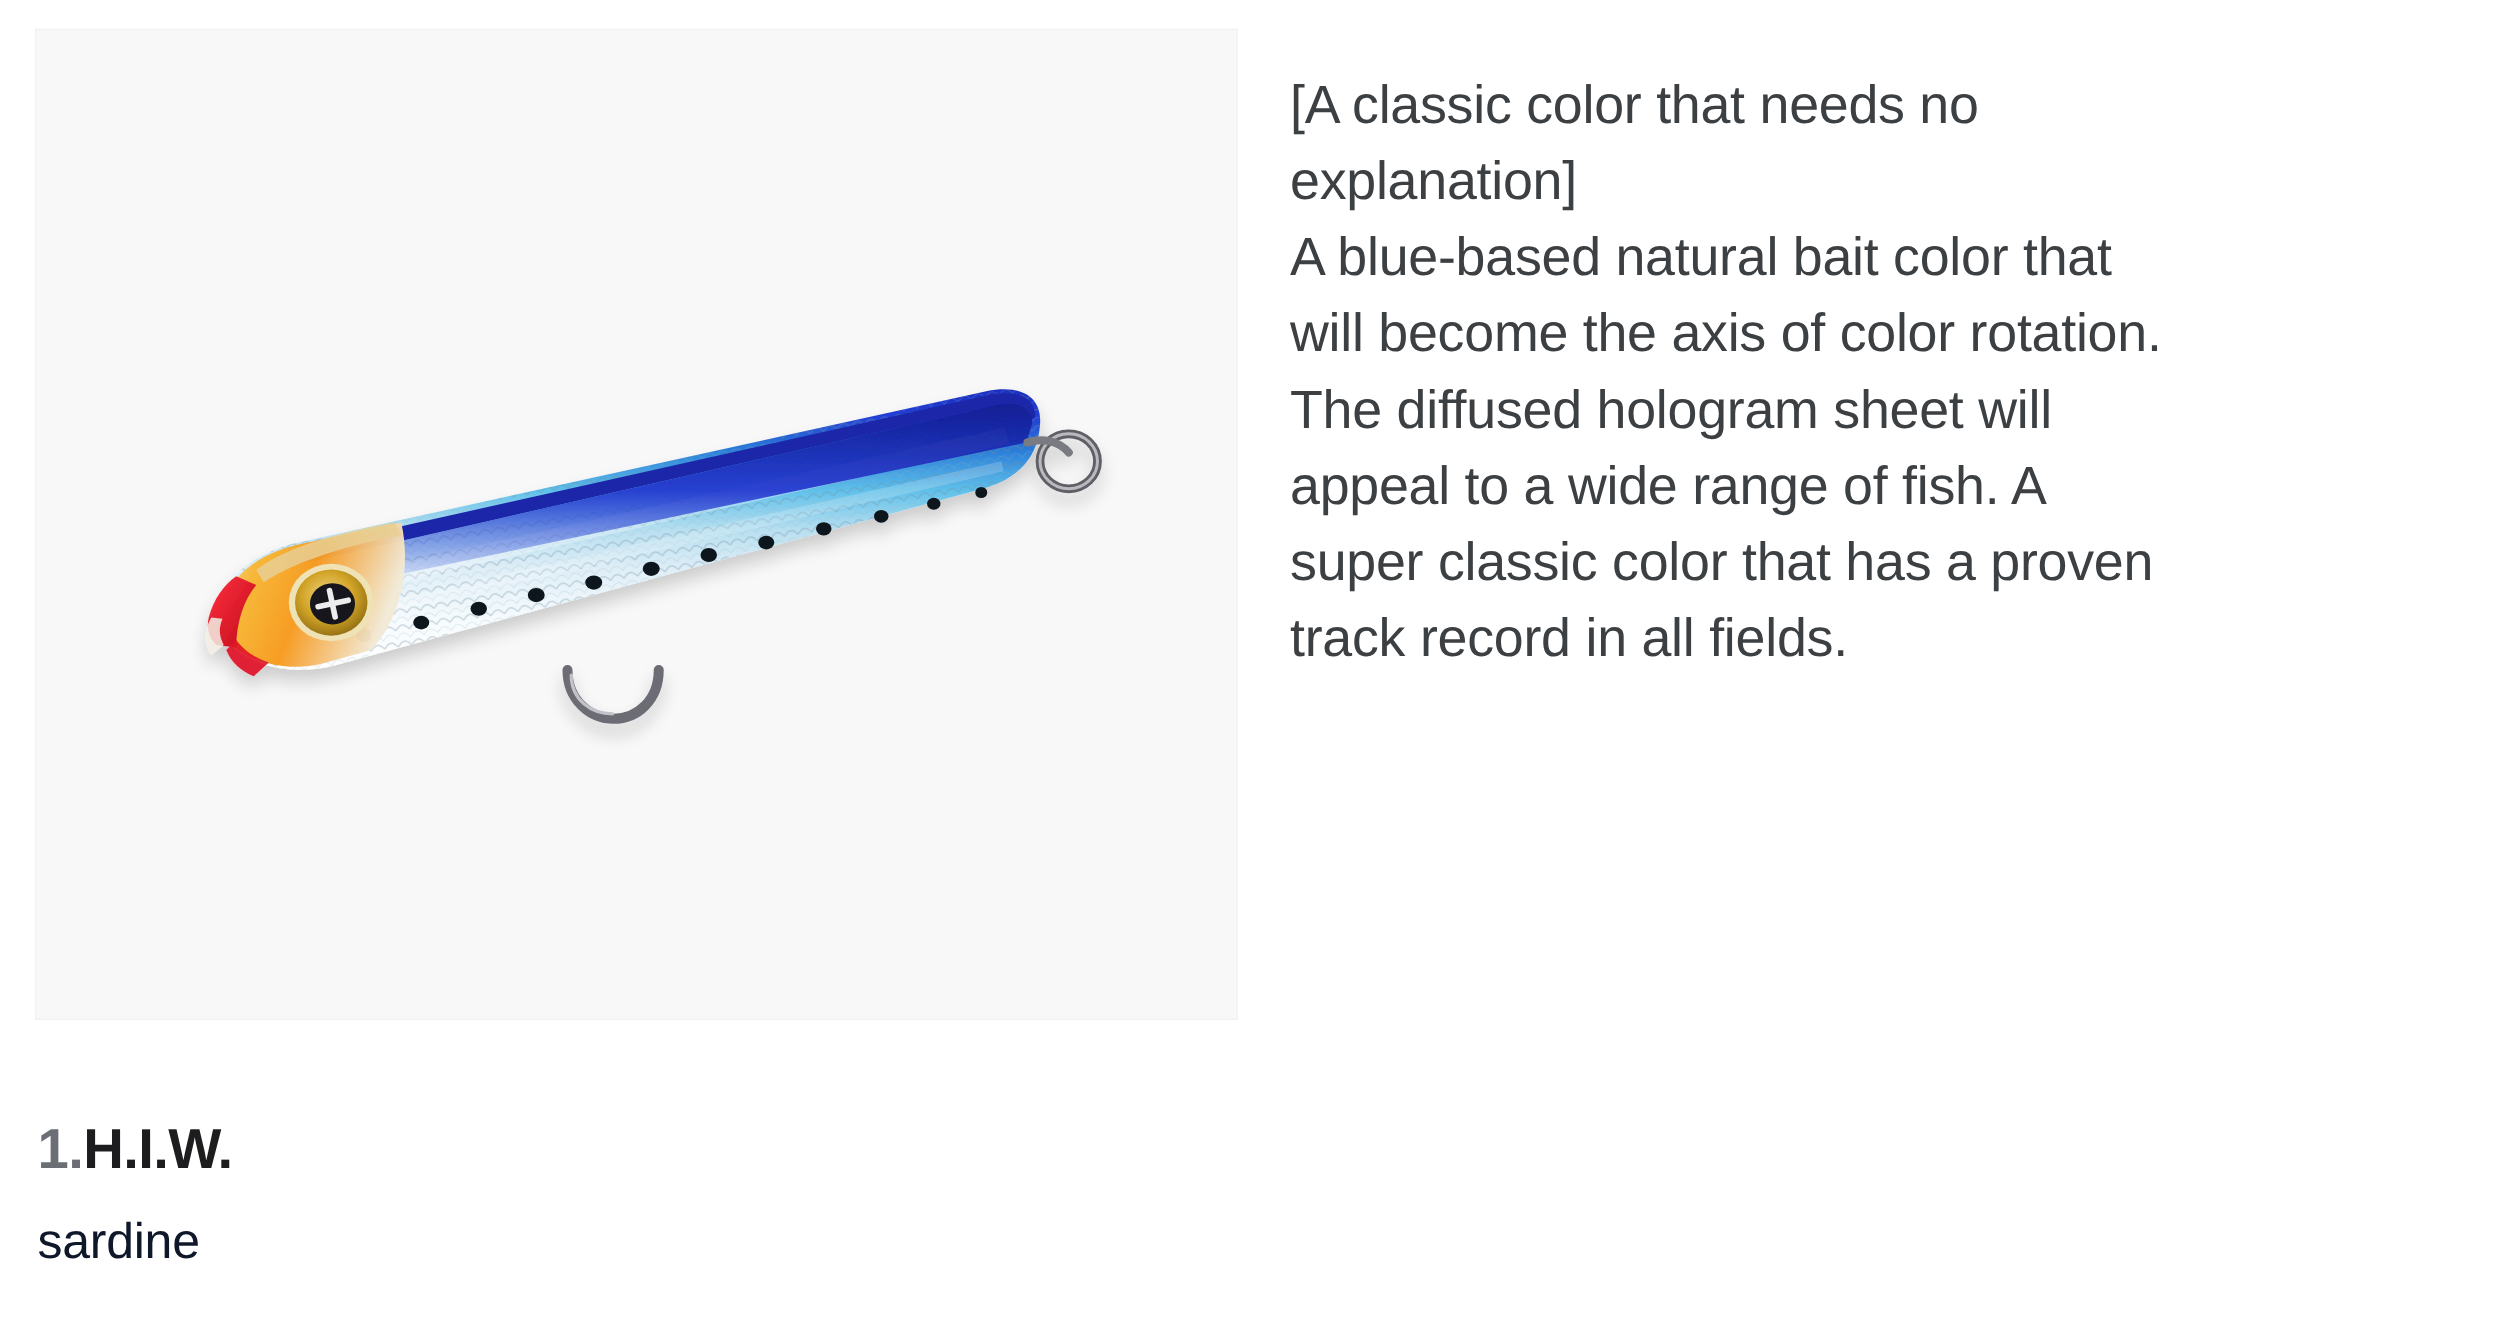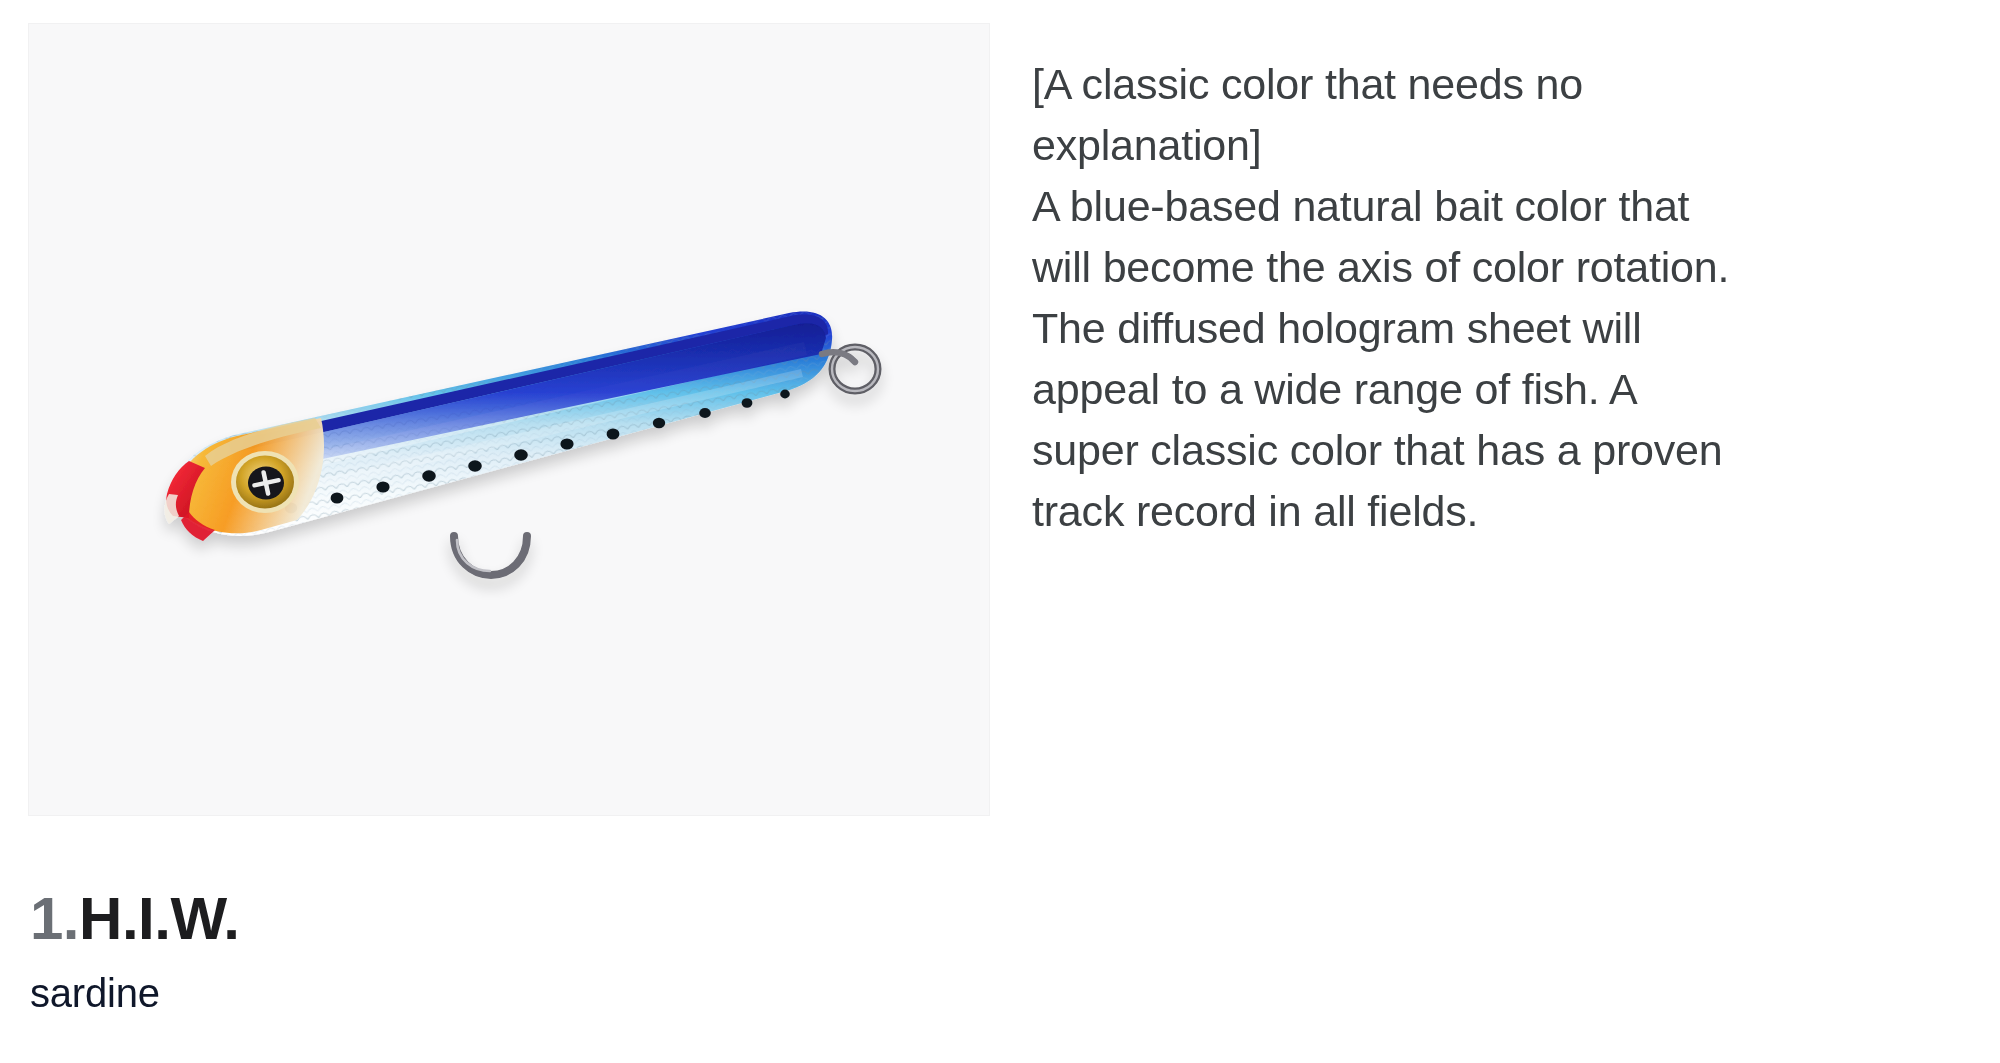--- a/index.html
+++ b/index.html
@@ -60,21 +60,21 @@
 
   
   .caption {
     position: absolute;
     left: 30px;
     top: 890px;
     width: 900px;
   }
 
   .caption-title {
-    font-size: 60px;
+    font-size: 45px;
     line-height: 58px;
     font-weight: 700;
     color: #1d1d1f;
     letter-spacing: -0.5px;
   }
 
   .caption-title .index {
     color: #6b6f75;
     font-weight: 700;
   }

